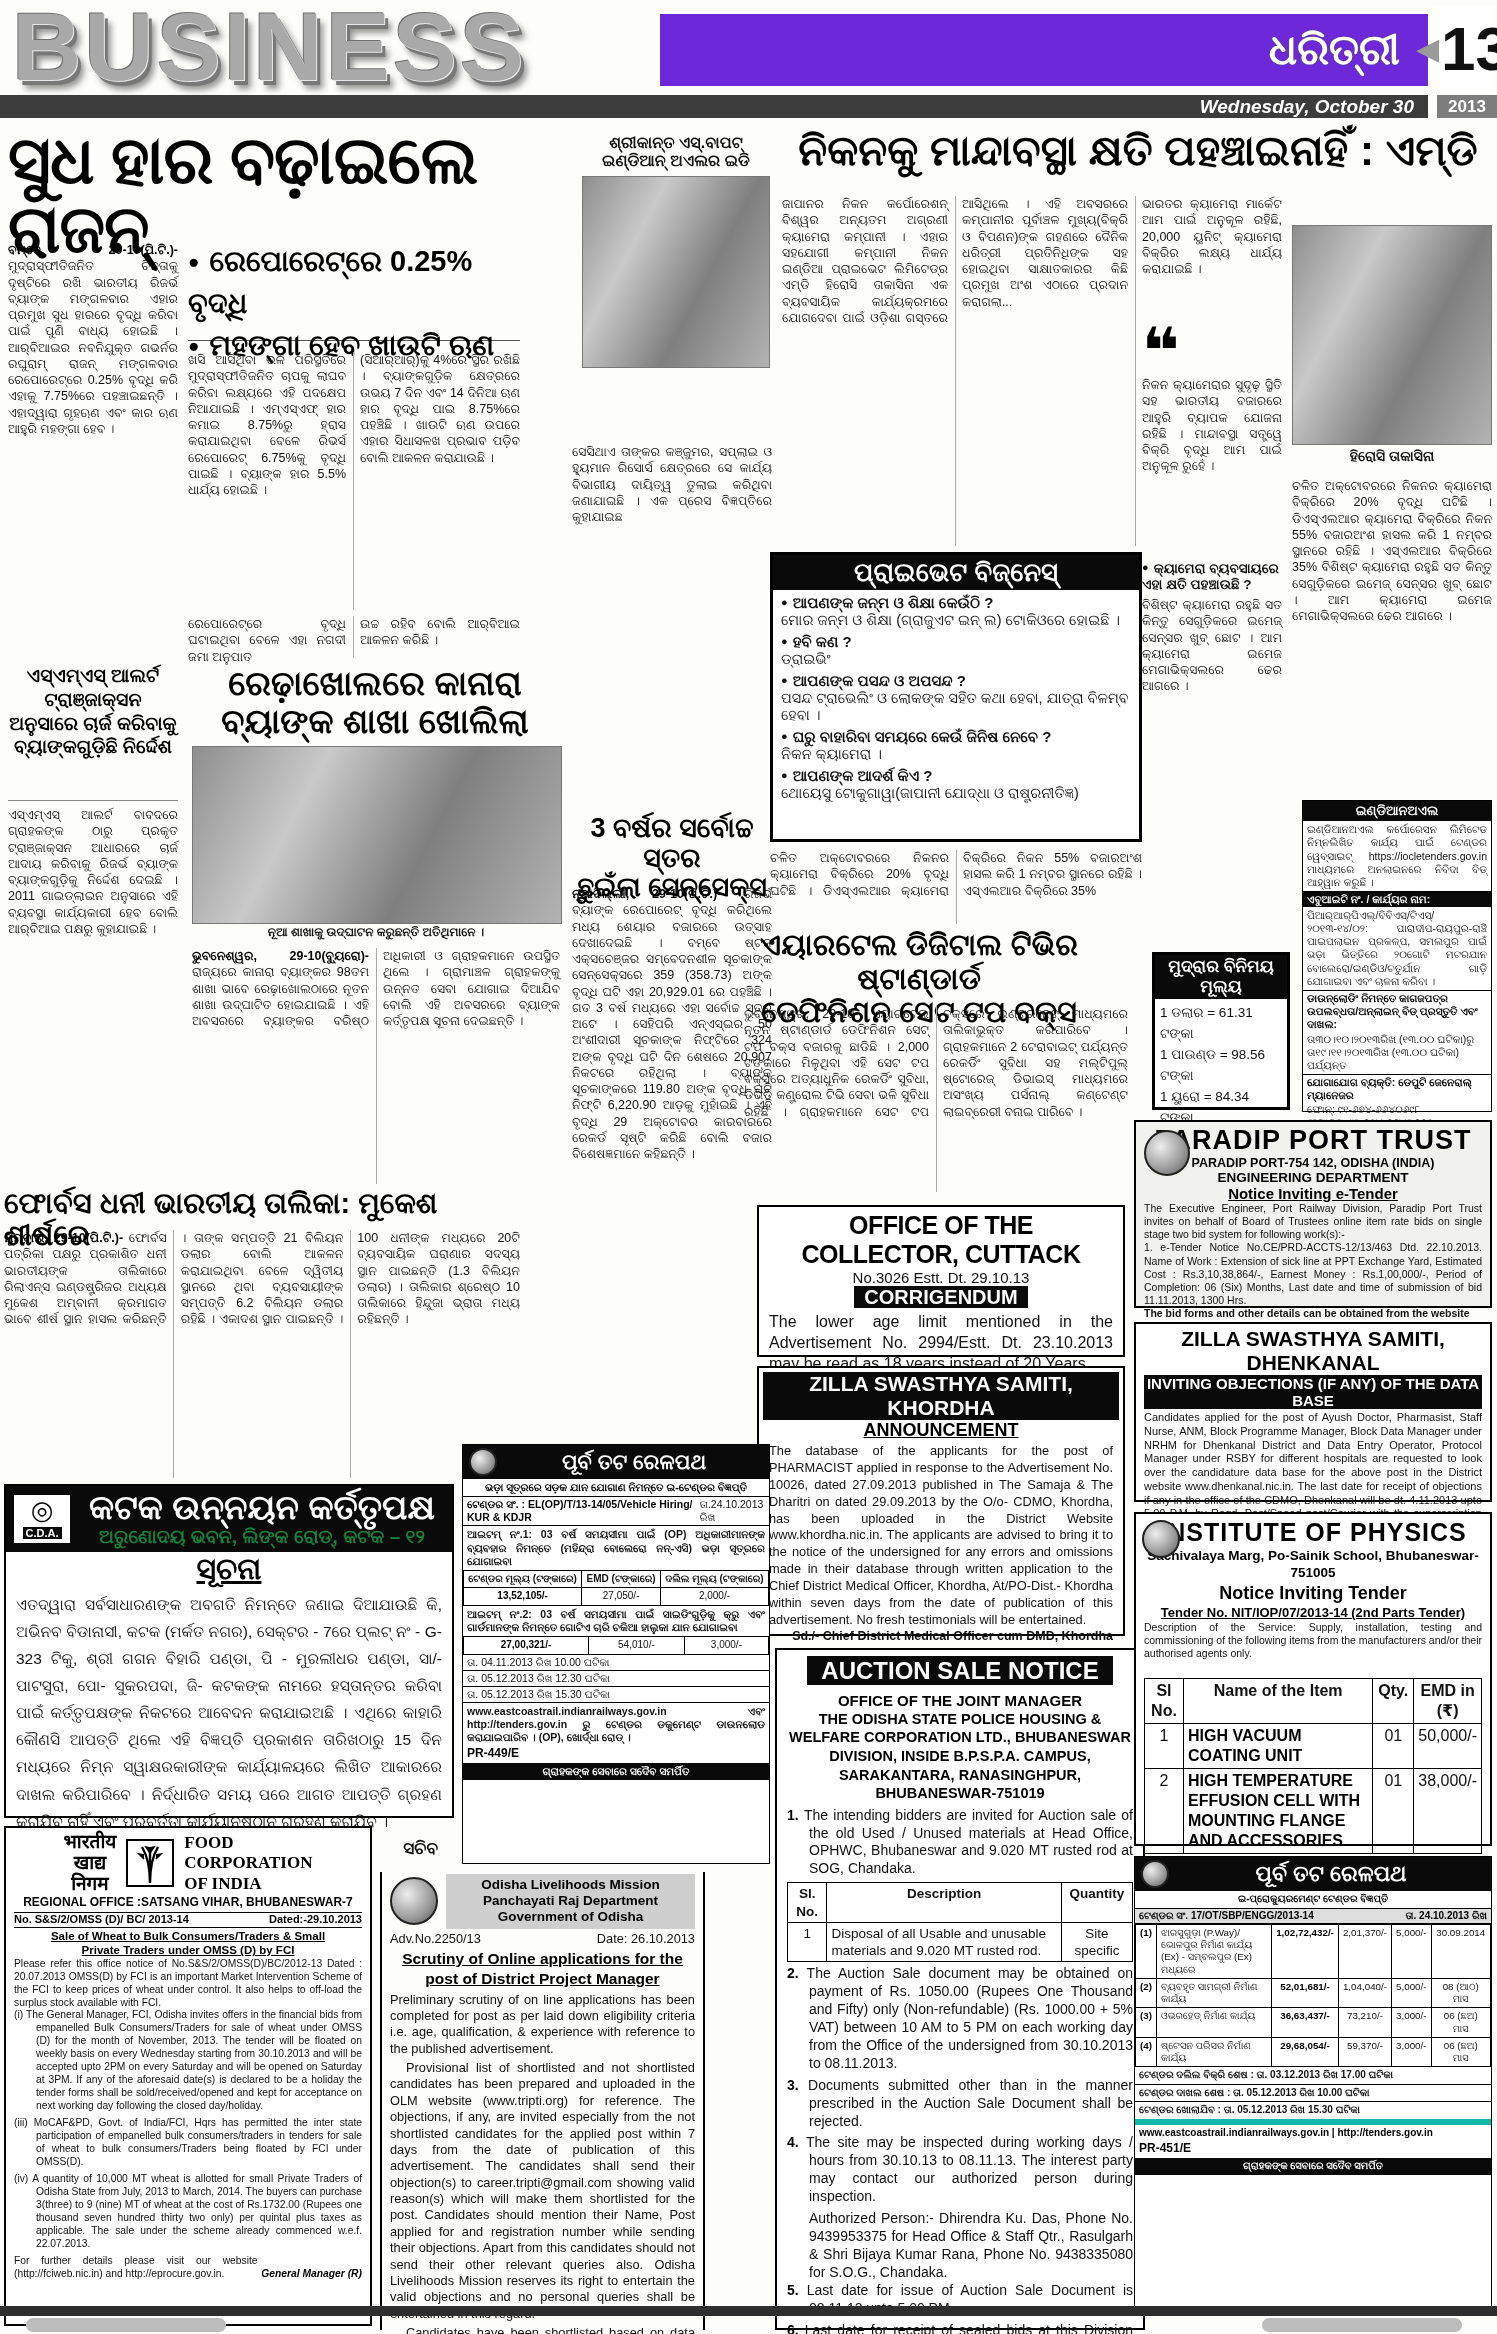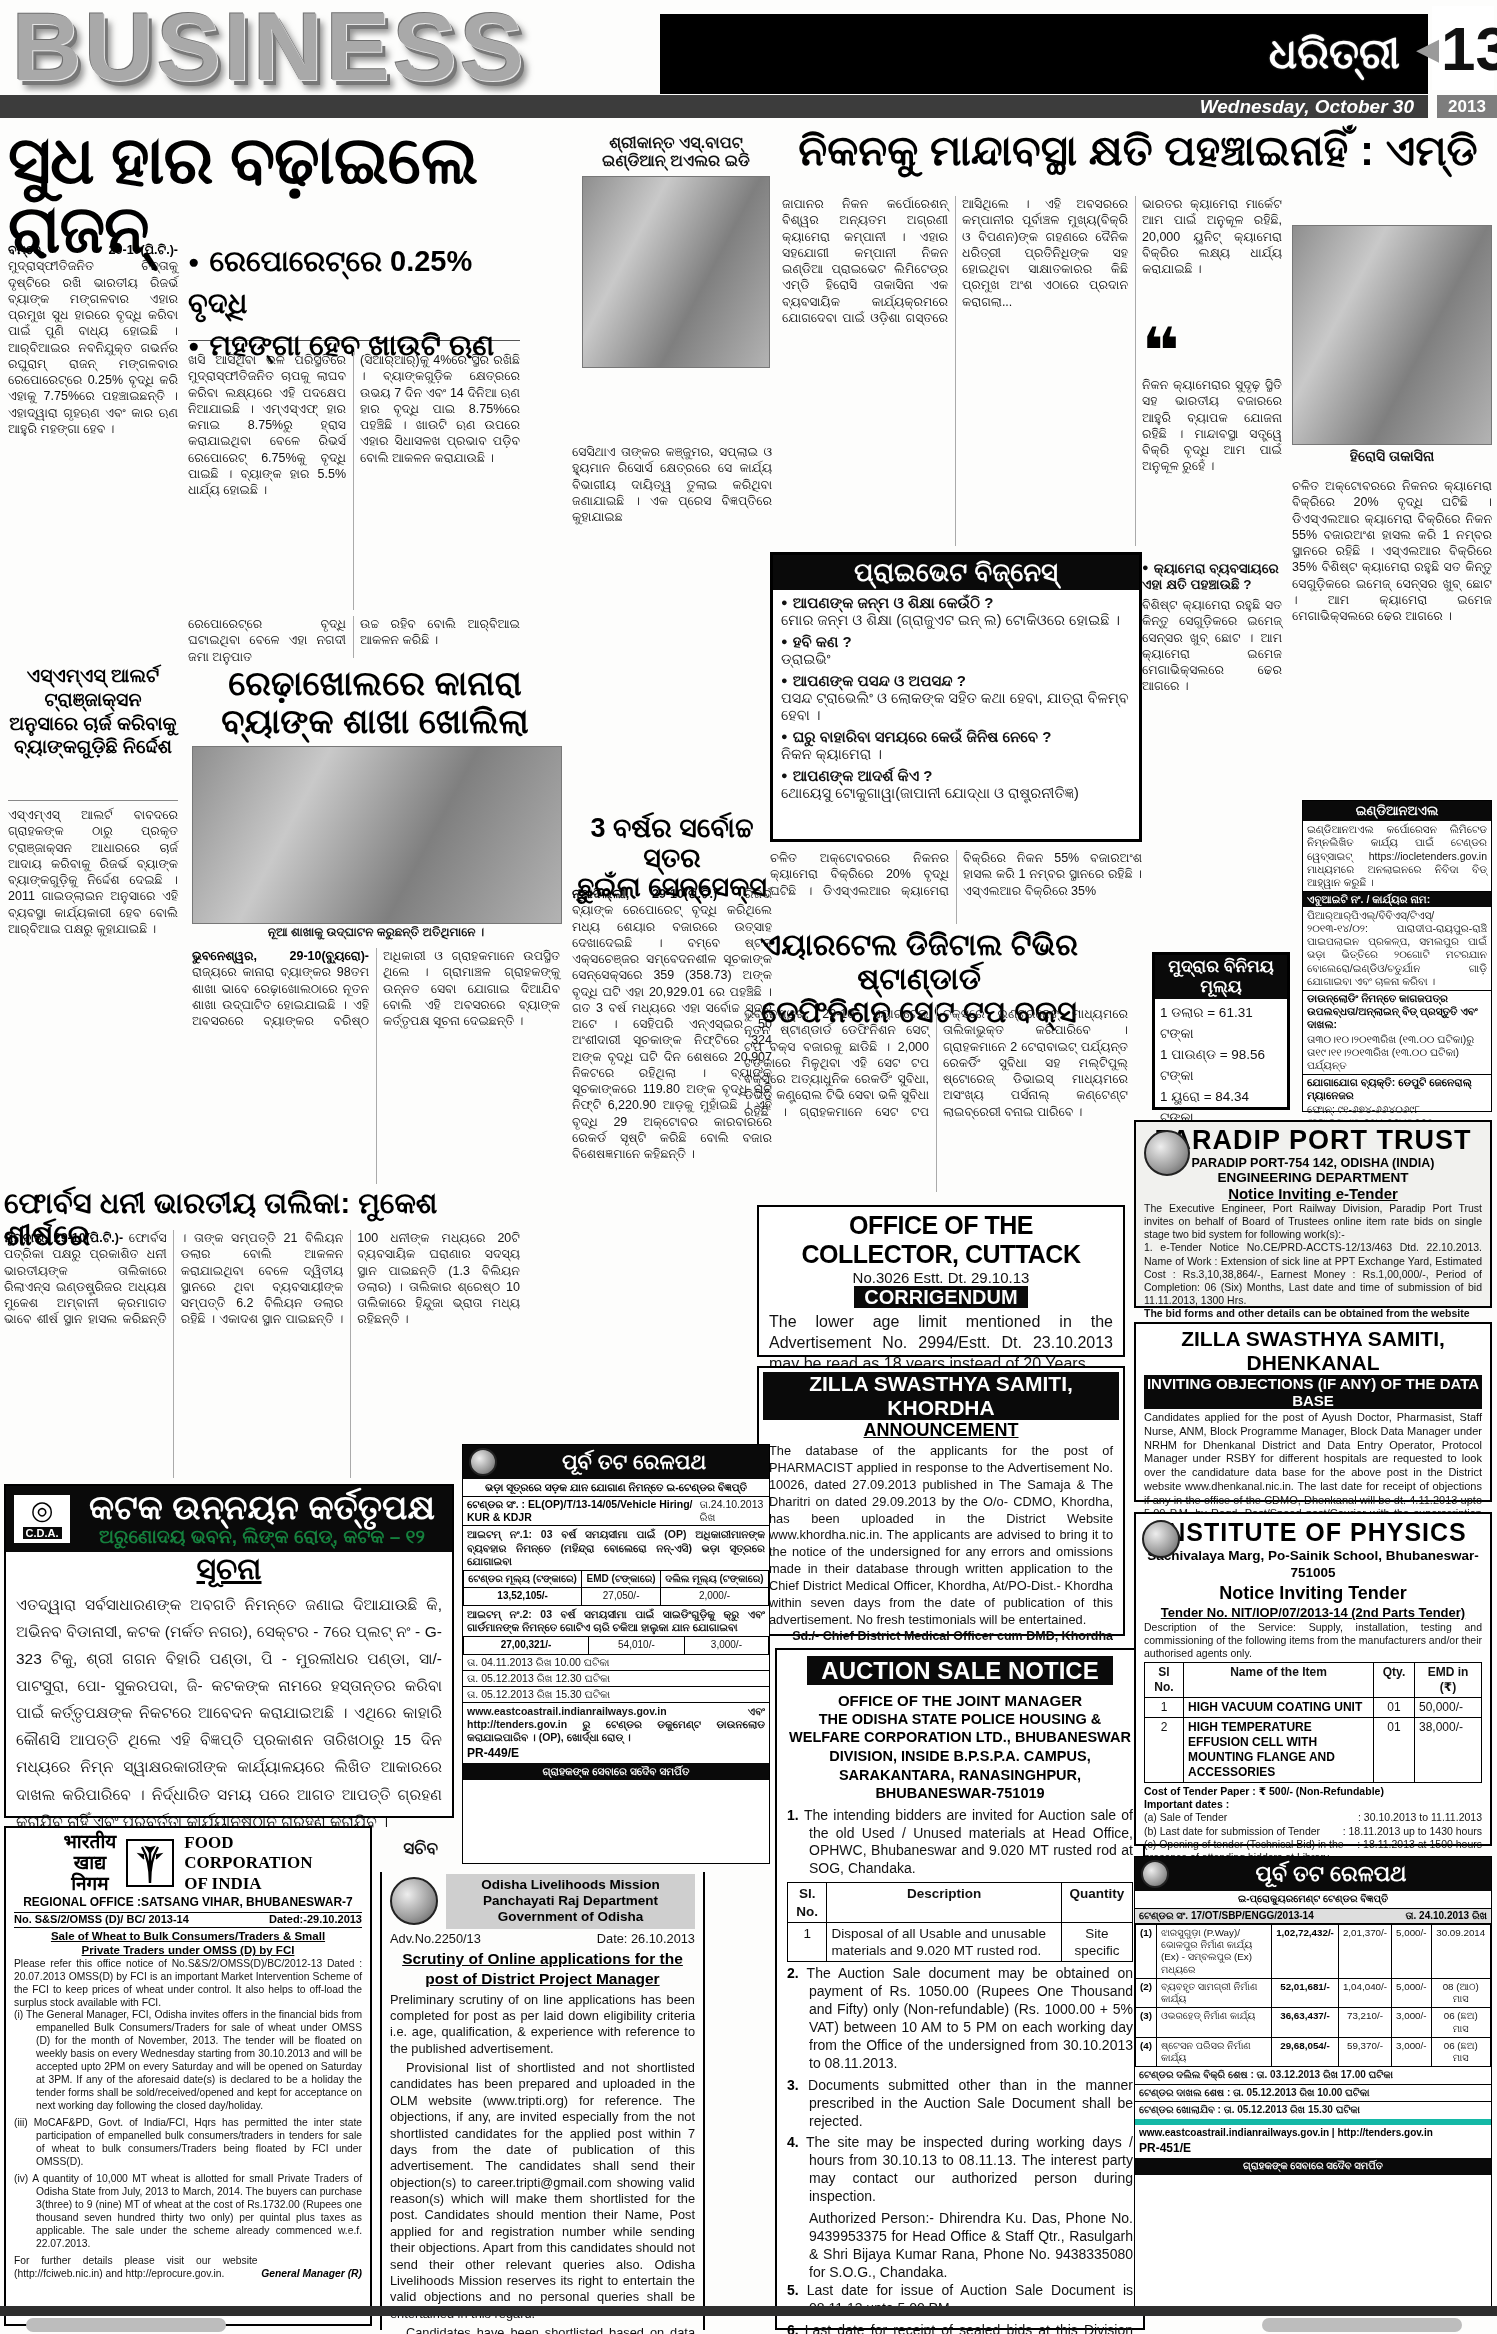--- a/index.html
+++ b/index.html
@@ -31,21 +31,21 @@
   .hang{padding-left:22px;text-indent:-22px;margin-bottom:4px}
   .sign{text-align:right;font-weight:bold}
   .bizword{font-size:96px;font-weight:800;letter-spacing:3px;color:#a9a9a9;
     text-shadow:1px 1px 0 #e7e7e7,-1px -1px 0 #6f6f6f,4px 5px 0 #787878,7px 9px 6px rgba(60,60,60,.55)}
 </style>
 </head>
 <body>
 
 <div class="abs" style="left:0;top:0;width:1497px;height:118px">
   <div class="abs bizword" style="left:12px;top:-8px">BUSINESS</div>
-  <div class="abs" style="left:660px;top:14px;width:768px;height:80px;background:#000000;display:flex;align-items:center;justify-content:flex-end;padding-right:28px;box-sizing:border-box">
+  <div class="abs" style="left:660px;top:14px;width:768px;height:72px;background:#6d28d9;display:flex;align-items:center;justify-content:flex-end;padding-right:28px;box-sizing:border-box">
     <span style="font-size:42px;font-weight:800;color:#fff;text-shadow:0 0 2px #555">ଧରିତ୍ରୀ</span>
   </div>
   <div class="abs" style="left:1432px;top:6px;width:62px;height:84px;background:#fff;display:flex;align-items:center;justify-content:center">
     <span style="color:#9a9a9a;font-size:30px;margin-right:2px">◀</span>
     <span style="font-size:62px;font-weight:800;color:#111">13</span>
   </div>
   <div class="abs" style="left:0;top:95px;width:1428px;height:23px;background:#3c3c3c;display:flex;align-items:center;justify-content:flex-end;padding-right:14px;box-sizing:border-box">
     <span style="color:#fff;font-weight:bold;font-size:19px;font-style:italic">Wednesday, October 30</span>
   </div>
   <div class="abs" style="left:1437px;top:95px;width:60px;height:23px;background:#7d7d7d;display:flex;align-items:center;justify-content:center">
@@ -243,21 +243,21 @@
   <div class="sign" style="font-size:11.5px">Chief District Medical Officer, Dhenakanal</div>
 </div>
 
 <div class="abs box" style="left:1134px;top:1512px;width:358px;height:334px;padding:3px 8px;box-sizing:border-box;font-size:10.5px;line-height:1.25">
   <span class="seal abs" style="left:6px;top:6px;width:34px;height:34px"></span>
   <div class="ctr b" style="font-size:25px;letter-spacing:1px">INSTITUTE OF PHYSICS</div>
   <div class="ctr b" style="font-size:13.5px">Sachivalaya Marg, Po-Sainik School, Bhubaneswar-751005</div>
   <div class="ctr b" style="font-size:18px">Notice Inviting Tender</div>
   <div class="ctr b" style="font-size:13px;text-decoration:underline">Tender No. NIT/IOP/07/2013-14 (2nd Parts Tender)</div>
   <div class="j">Description of the Service: Supply, installation, testing and commissioning of the following items from the manufacturers and/or their authorised agents only.</div>
-  <table style="margin:2px 0;font-size:12px">
+  <table style="margin:18px 0;font-size:16px">
     <tbody>
         <tr>
       <th style="width:30px">Sl No.</th>
       <th>Name of the Item</th>
       <th style="width:32px">Qty.</th>
       <th style="width:58px">EMD in (₹)</th>
     </tr>
     <tr>
       <td class="ctr">1</td>
       <td class="b">HIGH VACUUM COATING UNIT</td>

